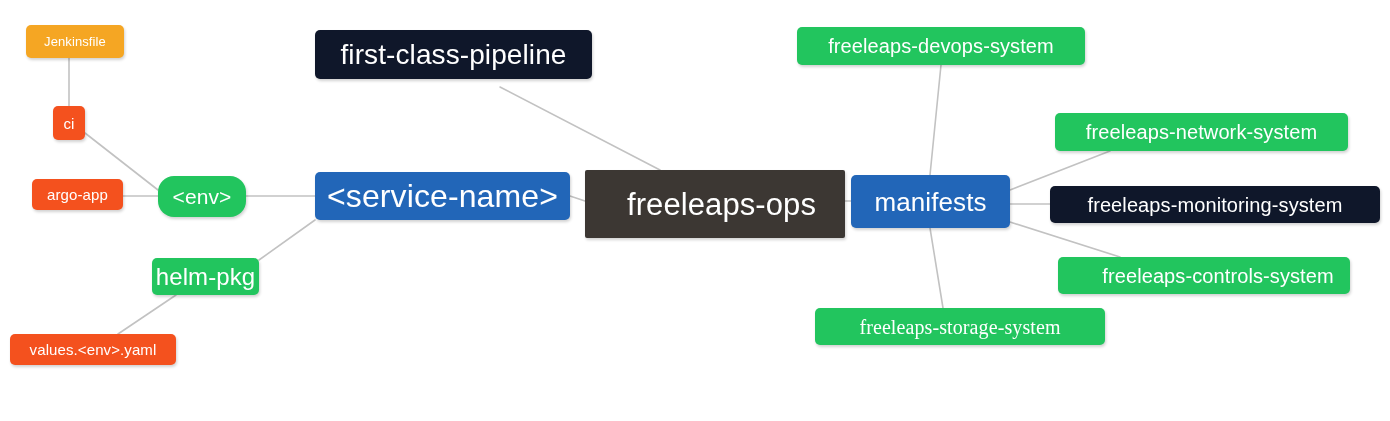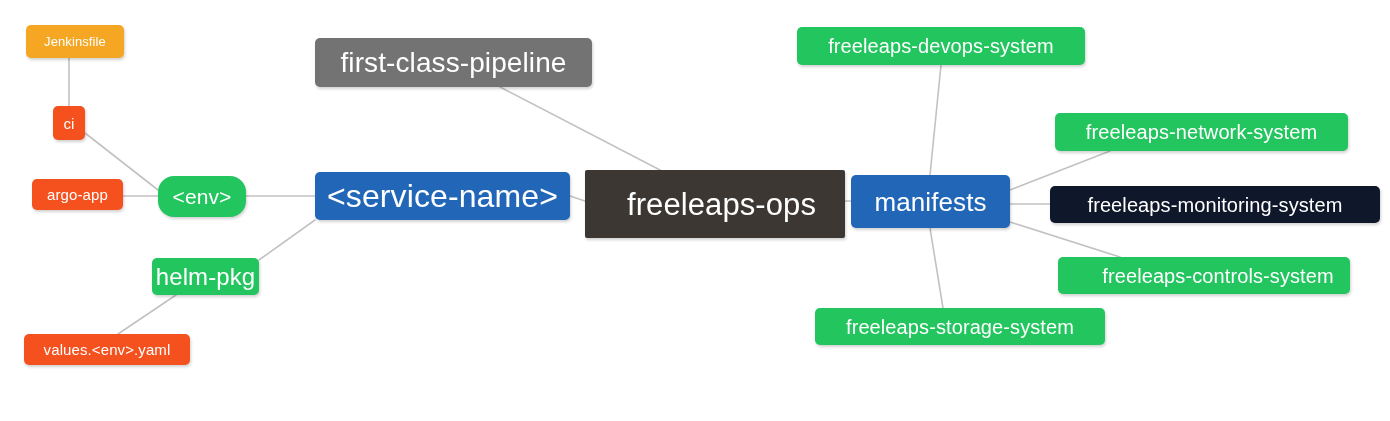--- a/index.html
+++ b/index.html
@@ -73,24 +73,24 @@
       </div>
       <div class="node" style="left: 32px; top: 179px; width: 91px; height: 31px; background: rgb(244, 81, 30); font-size: 15px;">
         <span>argo-app</span>
       </div>
       <div class="node" style="left: 158px; top: 176px; width: 88px; height: 41px; background: rgb(34, 197, 94); font-size: 21px; border-radius: 16px;">
         <span>&lt;env&gt;</span>
       </div>
       <div class="node" style="left: 152px; top: 258px; width: 107px; height: 37px; background: rgb(34, 197, 94); font-size: 24px;">
         <span>helm-pkg</span>
       </div>
-      <div class="node" style="left: 24px; top: 334px; width: 166px; height: 31px; background: rgb(244, 81, 30); font-size: 15px;">
+      <div class="node" style="left: 10px; top: 334px; width: 166px; height: 31px; background: rgb(244, 81, 30); font-size: 15px;">
         <span>values.&lt;env&gt;.yaml</span>
       </div>
-      <div class="node" style="left: 315px; top: 38px; width: 277px; height: 49px; background: #737373; font-size: 28px;">
+      <div class="node" style="left: 315px; top: 30px; width: 277px; height: 49px; background: #0f172a; font-size: 28px;">
         <span>first-class-pipeline</span>
       </div>
       <div class="node" style="left: 315px; top: 172px; width: 255px; height: 48px; background: rgb(34, 102, 184); font-size: 32px;">
         <span>&lt;service-name&gt;</span>
       </div>
       <div class="node square" style="left: 585px; top: 170px; width: 260px; height: 68px; background: rgb(60, 55, 51); font-size: 31px;">
         <span>freeleaps-ops</span>
       </div>
       <div class="node" style="left: 851px; top: 175px; width: 159px; height: 53px; background: rgb(34, 102, 184); font-size: 26px; justify-content: center;">
         <span>manifests</span>
@@ -100,17 +100,17 @@
       </div>
       <div class="node" style="left: 1055px; top: 113px; width: 293px; height: 38px; background: rgb(34, 197, 94); font-size: 20px;">
         <span>freeleaps-network-system</span>
       </div>
       <div class="node" style="left: 1050px; top: 186px; width: 330px; height: 37px; background: #0f172a; font-size: 20px;">
         <span>freeleaps-monitoring-system</span>
       </div>
       <div class="node" style="left: 1058px; top: 257px; width: 292px; height: 37px; background: rgb(34, 197, 94); font-size: 20px; padding-left: 28px;">
         <span>freeleaps-controls-system</span>
       </div>
-      <div class="node" style="left: 815px; top: 308px; width: 290px; height: 37px; background: rgb(34, 197, 94); font-size: 20px;">
+      <div class="node" style="left: 815px; top: 308px; width: 290px; height: 37px; background: rgb(34, 197, 94); font-size: 20px; font-family: Liberation Serif, serif;">
         <span>freeleaps-storage-system</span>
       </div>
     </div>
 </div>
 
 </body></html>

